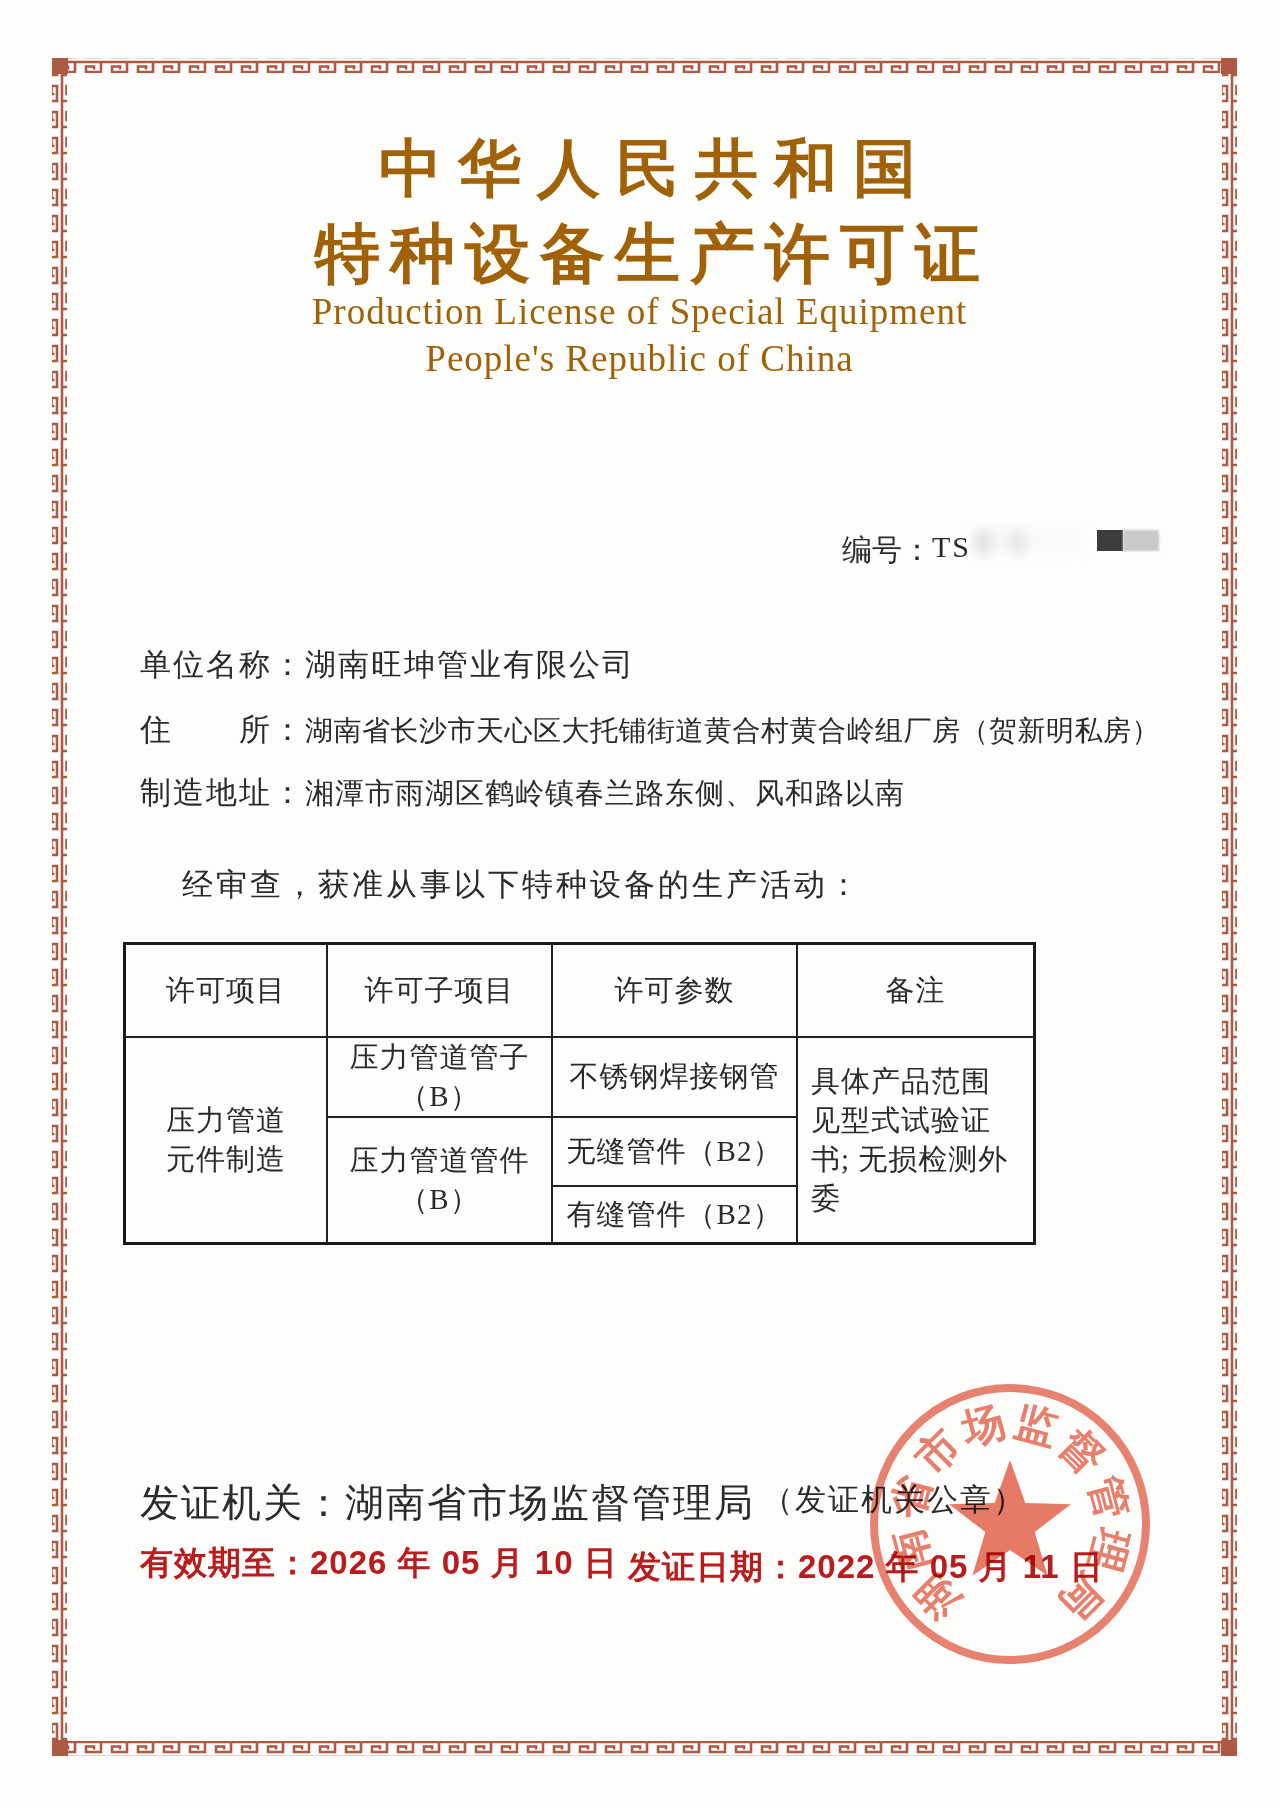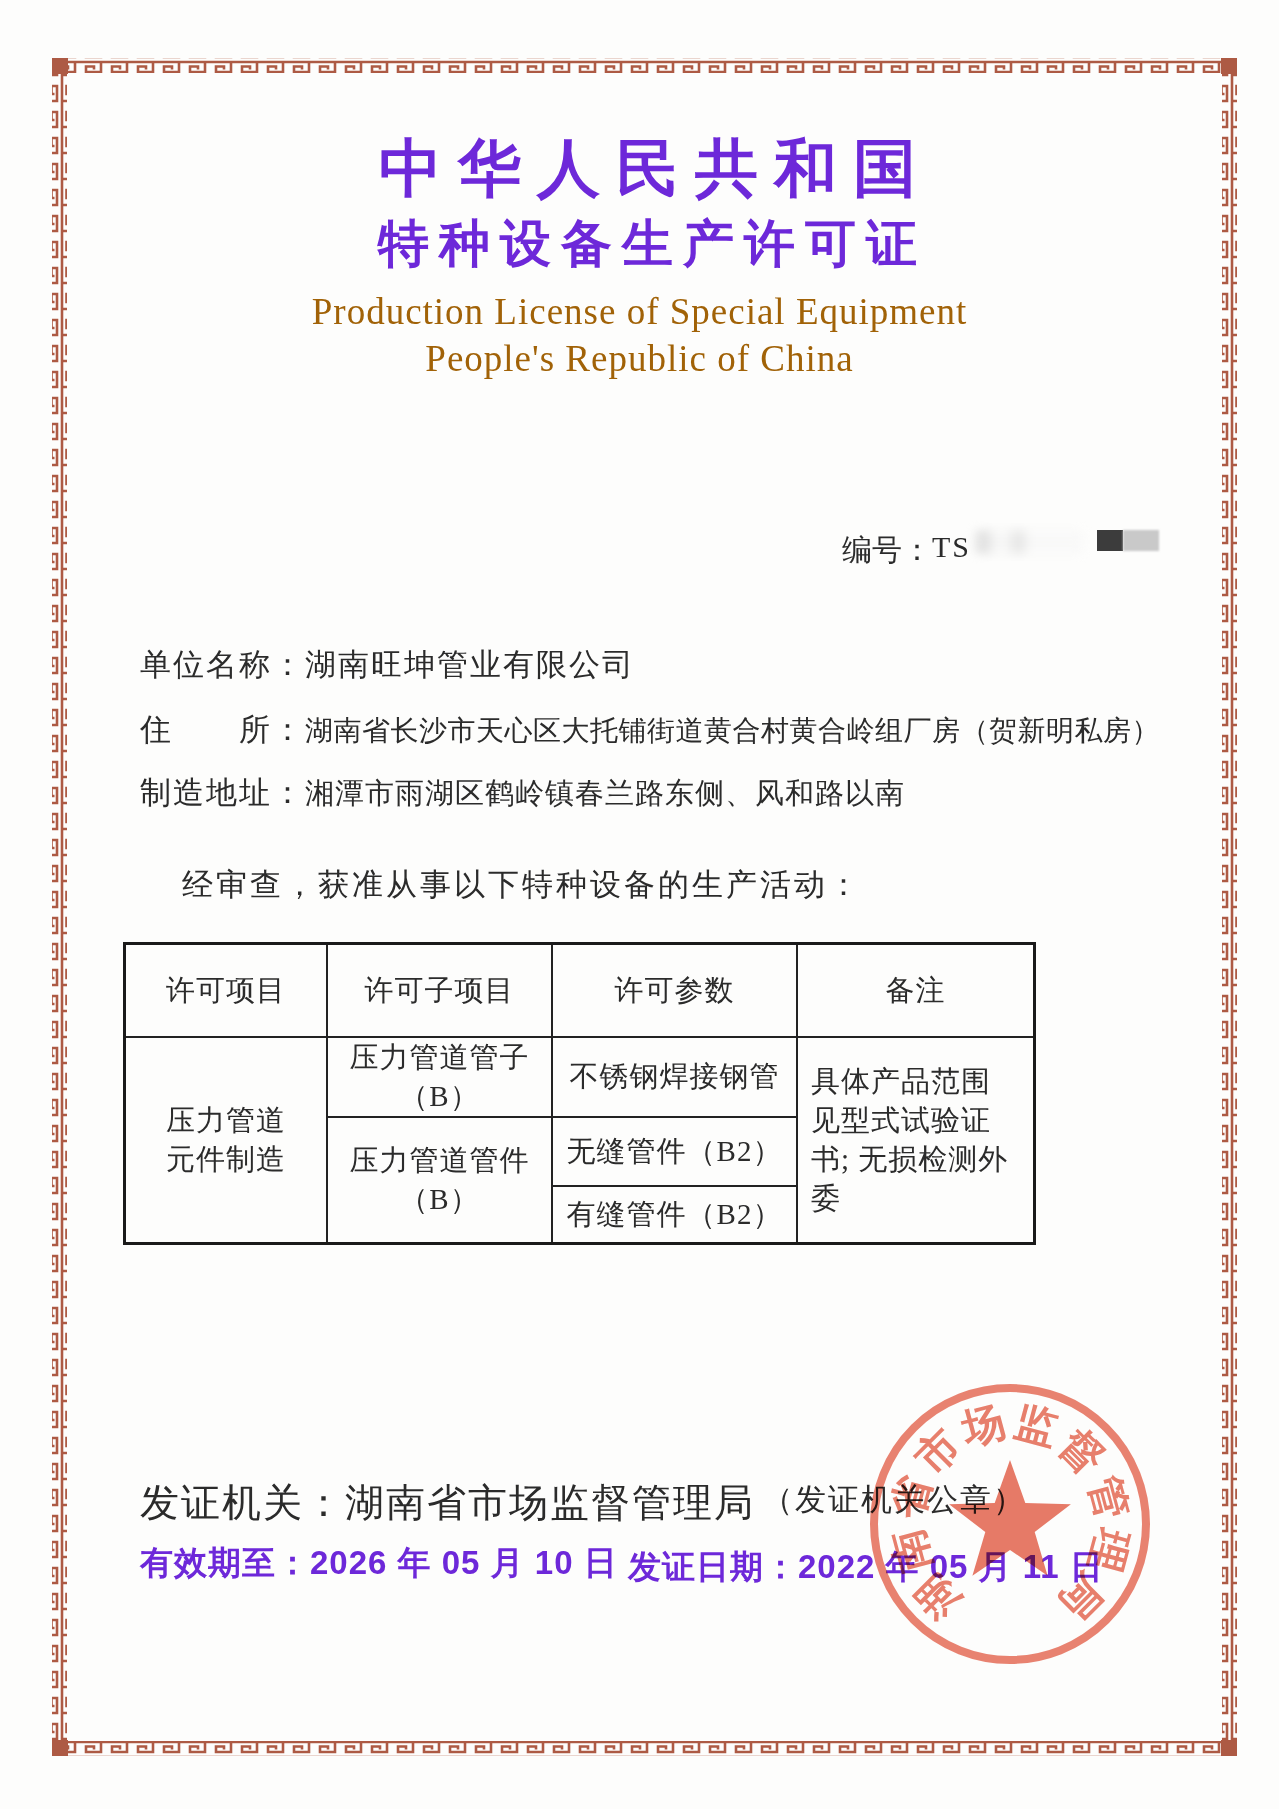--- a/index.html
+++ b/index.html
@@ -3,23 +3,23 @@
 <meta charset="utf-8">
 <style>
   html,body{margin:0;padding:0;background:#ffffff;}
   .page{
     position:relative; width:1279px; height:1809px; margin:0 auto;
     background:#fdfdfc; overflow:hidden;
     font-family:"Liberation Serif","DejaVu Serif",serif; color:#2b2b2b;
   }
   .abs{position:absolute;}
   
-  .title-cn{left:16px;right:0;text-align:center;color:#6d28d9;font-weight:bold;z-index:2;}
+  .title-cn{left:16px;right:0;text-align:center;color:#a16207;font-weight:bold;z-index:2;}
   .t1{top:126px;font-size:63px;letter-spacing:16px;text-indent:16px;}
-  .t2{top:210px;font-size:51px;letter-spacing:10px;text-indent:10px;}
+  .t2{top:210px;font-size:65px;letter-spacing:10px;text-indent:10px;}
   .title-en{left:0;right:0;text-align:center;color:#a16207;font-size:37px;letter-spacing:1px;z-index:2;}
   .e1{top:290px;}
   .e2{top:337px;}
   
   .license-row{left:842px;top:530px;font-size:30px;z-index:2;display:flex;align-items:flex-start;}
   .lic-val{font-family:"Liberation Serif","DejaVu Serif",serif;letter-spacing:2px;}
   .blur-blob{width:108px;height:24px;margin-left:4px;border-radius:4px;
     background:linear-gradient(90deg,#cfcfcf 0 12%,#f2f2f2 18% 30%,#d8d8d8 36% 44%,#f6f6f6 50% 100%);
     filter:blur(5px);opacity:.55;}
   .redact-dark{width:26px;height:21px;background:#3c3c3c;margin-left:14px;}
@@ -38,21 +38,21 @@
   th,td{border:2.5px solid #222;font-weight:normal;text-align:center;vertical-align:middle;
         font-size:29px;letter-spacing:1px;line-height:1.35;white-space:pre-line;padding:0;}
   table{border:3.5px solid #1a1a1a;}
   .c1{width:200px;} .c2{width:223px;} .c3{width:243px;} .c4{width:209px;}
   .hrow{height:93px;} .r1{height:78px;} .r2{height:69px;} .r3{height:58px;}
   td.remark{text-align:left;padding:6px 13px;white-space:normal;}
   
   .issuer{left:140px;top:1476px;font-size:39px;letter-spacing:2px;z-index:3;}
   .seal-note{left:762px;top:1479px;font-size:31px;letter-spacing:2px;z-index:3;}
   .date-line{font-size:33px;font-weight:bold;letter-spacing:1px;z-index:3;
-             font-family:"Liberation Sans","DejaVu Sans",sans-serif;color:#6d28d9;}
+             font-family:"Liberation Sans","DejaVu Sans",sans-serif;color:#b91c1c;}
   .valid{left:140px;top:1541px;}
   .issue{left:628px;top:1545px;}
   
   .seal{left:858px;top:1372px;z-index:4;mix-blend-mode:multiply;opacity:.92;}
   .seal-ring{fill:none;stroke:#e2563e;stroke-width:8;opacity:.8;}
   .seal-star{fill:#e2563e;opacity:.85;}
   .seal-char{font-family:"Liberation Sans","DejaVu Sans",sans-serif;font-size:42px;font-weight:bold;
              fill:#e2563e;opacity:.82;}
   
   .border-svg{left:0;top:0;z-index:1;}

